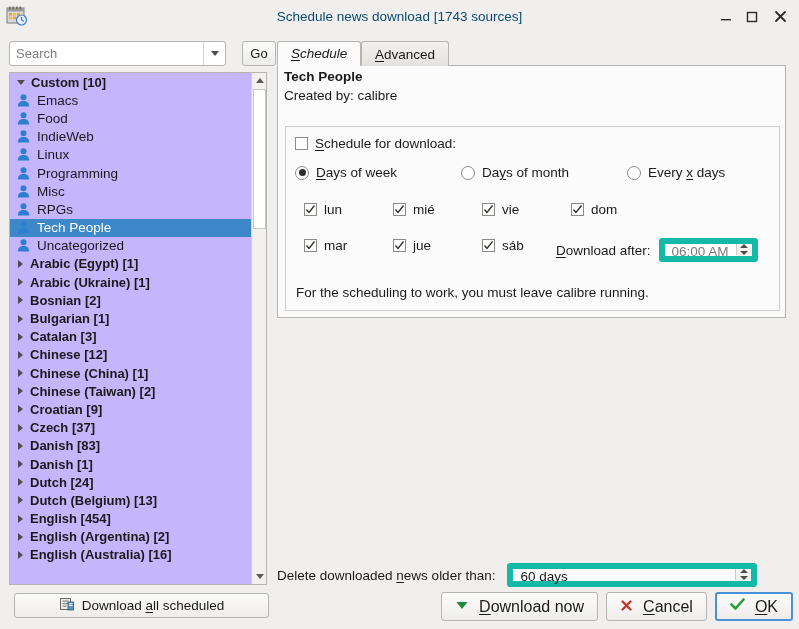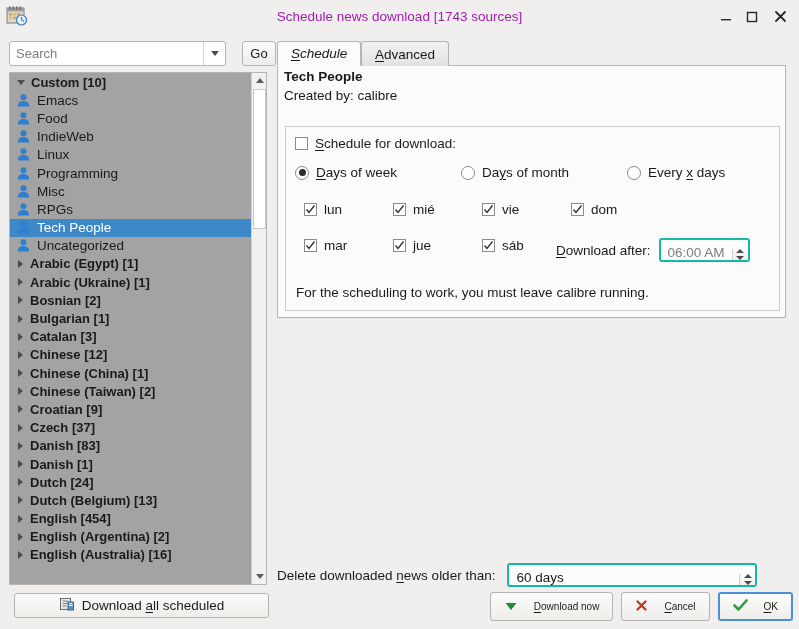--- a/index.html
+++ b/index.html
@@ -19,21 +19,21 @@
     position: absolute; left: 0; top: 0; width: 799px; height: 33px;
     background: #f0efee;
     display: flex; align-items: center;
   }
   #app-icon {
     position: absolute; left: 5px; top: 4px; width: 24px; height: 24px;
   }
   #title-text {
     position: absolute; left: 0; top: 0; width: 799px; height: 33px;
     line-height: 33px; text-align: center;
-    font-size: 13.5px; color: #a21caf;
+    font-size: 13.5px; color: #0c4a6e;
     pointer-events: none;
   }
   .wbtn {
     position: absolute; top: 0; height: 33px; width: 26px;
     display: flex; align-items: center; justify-content: center;
     font-size: 13px; color: #2b2b2b; cursor: default;
   }
   #btn-min { right: 60px; }
   #btn-max { right: 34px; }
   #btn-close { right: 6px; font-size: 15px; }
@@ -64,21 +64,21 @@
   #go-button {
     position: absolute; left: 233px; top: 0; width: 34px; height: 25px;
     background: linear-gradient(#fbfbfb, #ededea);
     border: 1px solid #b6b4b1; border-radius: 3px;
     display: flex; align-items: center; justify-content: center;
     font-size: 13px; cursor: default;
   }
 
   #tree-frame {
     position: absolute; left: 9px; top: 72px; width: 258px; height: 513px;
-    background: #a3a3a3; border: 1px solid #b6b4b1;
+    background: #c4b5fd; border: 1px solid #b6b4b1;
     overflow: hidden;
   }
   #tree-list {
     position: absolute; left: 0; top: 0; width: 241px; height: 511px;
     overflow: hidden;
   }
   .node {
     display: flex; align-items: center; height: 18.2px;
     white-space: nowrap; cursor: default; padding-left: 6px;
   }
@@ -177,22 +177,22 @@
   #days-grid { position: absolute; left: 18px; top: 75px; width: 470px; }
   .day-cell { position: absolute; }
   .r1 { top: 0; } .r2 { top: 36px; justify-content: space-between; }
   .c1 { left: 0; } .c2 { left: 89px; } .c3 { left: 178px; }  .c4 { left: 267px; }
 
   #dl-after-row {
     position: absolute; left: 270px; top: 111px;
     display: flex; align-items: center; gap: 8px; font-size: 13.5px;
   }
   .spin-field {
-    display: flex; align-items: flex-end;
-    border: 2px solid #14b8a6; border-radius: 3px; background: #fdfdfd; height: 24px;
+    display: flex; align-items: flex-start;
+    border: 6px solid #14b8a6; border-radius: 3px; background: #fdfdfd; height: 24px;
   }
   .spin-field .val {
     padding: 0 7px; display: flex; align-items: center;
     font-size: 13.5px; color: #7d7d7d; white-space: nowrap;
   }
   .spin-btns {
     width: 16px; border-left: 1px solid #cfcdca;
     display: flex; flex-direction: column; align-items: center; justify-content: center;
     gap: 3px; background: linear-gradient(#fafafa,#efeeeb);
   }
@@ -204,24 +204,24 @@
   
   #delete-row {
     position: absolute; left: 277px; top: 563px; display: flex; align-items: center; gap: 12px;
   }
   #delete-label { font-size: 13.5px; }
   #delete-spin { width: 250px; }
   #delete-spin .val { color: #1a1a1a; flex: 1; }
 
   #btn-row { position: absolute; right: 6px; top: 592px; display: flex; gap: 8px; align-items: center; }
   .dlg-btn {
-    height: 29px; padding: 0 13px; display: flex; align-items: center; gap: 16px;
+    height: 29px; padding: 0 13px; display: flex; align-items: center; gap: 10px;
     background: linear-gradient(#fcfcfc, #eeedea);
     border: 1px solid #b6b4b1; border-radius: 3px;
-    font-size: 10px; cursor: default; white-space: nowrap;
+    font-size: 16px; cursor: default; white-space: nowrap;
   }
   .dlg-btn.default { border: 2px solid #4a90d9; padding: 0 13px; }
 </style>
 </head>
 <body>
 
 <div id="titlebar">
   <div id="app-icon">
     <svg width="24" height="24" viewBox="0 0 24 24">
       <rect x="2" y="4" width="17" height="15" fill="#d9d8d4" stroke="#7e7d79" stroke-width="1"></rect>

